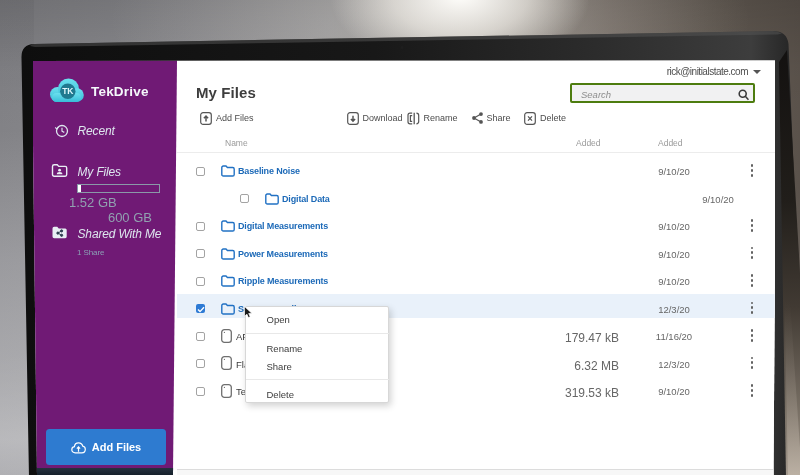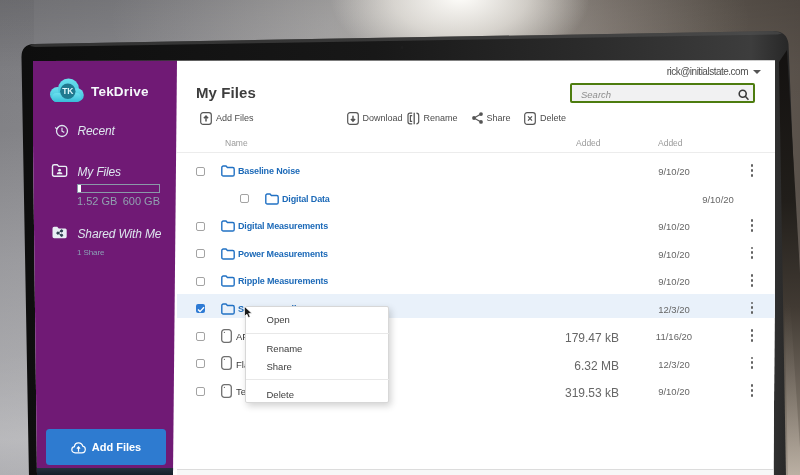--- a/index.html
+++ b/index.html
@@ -24,21 +24,21 @@
 #sidebar { position:absolute; left:0; top:0; width:144px; height:415px; background:#701a75; color:#e8eef4; clip-path:polygon(0 0, 144px 0, 140px 415px, 0 415px); }
 .logo { position:absolute; left:15px; top:17px; }
 .logotext { position:absolute; left:58px; top:24px; font-size:13.5px; font-weight:700; color:#f4f8fb; letter-spacing:.2px; }
 .navitem { position:absolute; left:21px; color:#dde6ee; font-size:12px; letter-spacing:-0.15px;font-style:italic; }
 #nav-recent { top:63px; }
 #nav-myfiles { top:103px; }
 #nav-shared { top:167px; }
 .navlabel { position:absolute; left:23.5px; top:1px; white-space:nowrap; font-weight:400; }
 #quota { position:absolute; left:44px; top:123.5px; width:83px; height:9px; border:1px solid #8a99a8; }
 #quota i { display:block; width:3px; height:7px; background:#fff; }
-.qlabels { position:absolute; left:44px; top:135px; width:83px; font-size:11px; color:#91a1b0; }
+.qlabels { position:absolute; left:36px; top:135px; width:83px; font-size:13px; color:#91a1b0; }
 .qlabels b { float:right; font-weight:400; }
 #oneshare { position:absolute; left:44px; top:188px; font-size:8px; letter-spacing:-0.1px; color:#8ba0b5; }
 #addbtn { position:absolute; left:13px; top:369px; width:120px; height:36px; background:#2e7bd0; border-radius:3.5px; color:#fff; font-size:11px; font-weight:700; text-align:center; line-height:36px; }
 #addbtn svg { vertical-align:-3px; margin-right:6px; }
 #sidebarbot { position:absolute; left:0; top:408px; width:144px; height:7px; background:linear-gradient(180deg,#26323f,#16202b); }
 
 #main { position:absolute; left:144px; top:0; width:598px; height:415px; background:#fff; color:#333; }
 #account { position:absolute; right:14px; top:6px; font-size:10px; letter-spacing:-0.5px; color:#4f4f4f;margin-left:46px; }
 #account .caret { display:inline-block; width:0; height:0; border-left:4px solid transparent; border-right:4px solid transparent; border-top:4.5px solid #555; vertical-align:1px; margin-left:5px; }
 #heading { position:absolute; left:19px; top:24px; font-size:15px; font-weight:700; color:#3d3d3d; letter-spacing:.1px; }

